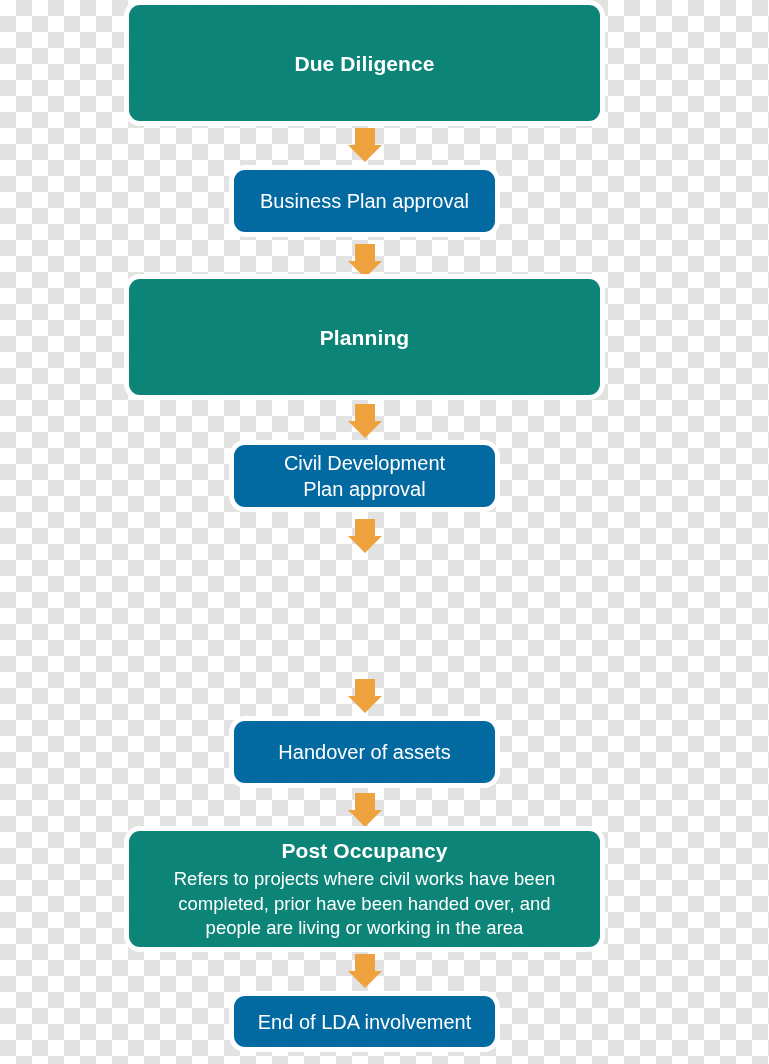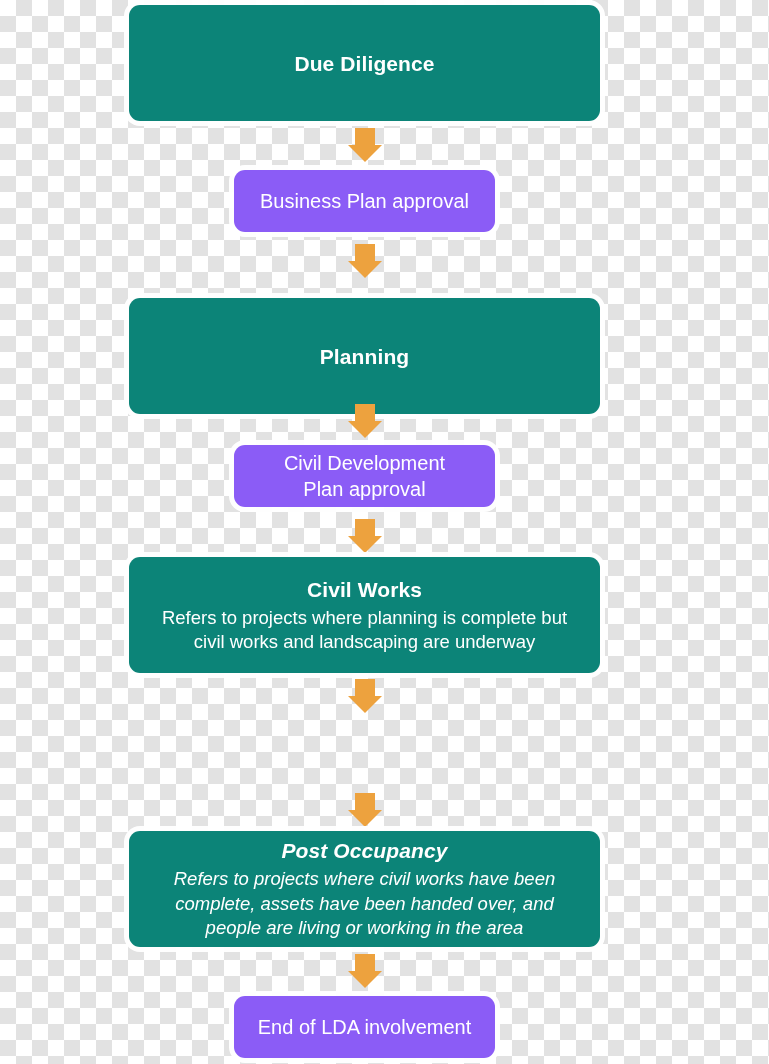--- a/index.html
+++ b/index.html
@@ -42,21 +42,21 @@
     padding: 6px 14px;
   }
 
   .node.stage {
     background: #0c8478;
     left: 129px;
     width: 471px;
   }
 
   .node.gate {
-    background: #8b5cf6;
+    background: #0369a1;
     left: 234px;
     width: 261px;
   }
 
   .node-title {
     font-size: 21px;
     font-weight: bold;
     line-height: 27px;
     letter-spacing: 0.1px;
     white-space: pre-line;
@@ -99,59 +99,57 @@
       </svg>
     </div>
     <div class="node gate" style="top: 170px; height: 62px;">
       <div class="gate-label">Business Plan approval</div>
     </div>
     <div class="arrow" style="top: 244px;">
       <svg viewBox="0 0 34 34">
         <path d="M7,0 H27 V17 H34 L17,34 L0,17 H7 Z" fill="#eda23e"></path>
       </svg>
     </div>
-    <div class="node stage" style="top: 298px; height: 116px;">
+    <div class="node stage" style="top: 279px; height: 116px;">
       <div class="node-title">Planning</div>
     </div>
     <div class="arrow" style="top: 404px;">
       <svg viewBox="0 0 34 34">
         <path d="M7,0 H27 V17 H34 L17,34 L0,17 H7 Z" fill="#eda23e"></path>
       </svg>
     </div>
     <div class="node gate" style="top: 445px; height: 62px;">
       <div class="gate-label">Civil Development
 Plan approval</div>
     </div>
     <div class="arrow" style="top: 519px;">
       <svg viewBox="0 0 34 34">
         <path d="M7,0 H27 V17 H34 L17,34 L0,17 H7 Z" fill="#eda23e"></path>
       </svg>
     </div>
-    <div class="node stage" style="top: 557px; height: 116px;">
-      <div class="node-title">Civil Works</div>
-      <div class="node-desc">Refers to projects where planning is complete but
-civil works and landscaping are underway</div>
-    </div>
     <div class="arrow" style="top: 679px;">
       <svg viewBox="0 0 34 34">
         <path d="M7,0 H27 V17 H34 L17,34 L0,17 H7 Z" fill="#eda23e"></path>
       </svg>
+    </div>
+    <div class="node gate" style="top: 721px; height: 62px;">
+      <div class="gate-label">Handover of assets</div>
     </div>
     <div class="arrow" style="top: 793px;">
       <svg viewBox="0 0 34 34">
         <path d="M7,0 H27 V17 H34 L17,34 L0,17 H7 Z" fill="#eda23e"></path>
       </svg>
     </div>
-    <div class="node stage" style="top: 831px; height: 116px; font-style: italic;">
+    <div class="node stage" style="top: 831px; height: 116px;">
       <div class="node-title">Post Occupancy</div>
       <div class="node-desc">Refers to projects where civil works have been
-complete, assets have been handed over, and
+completed, prior have been handed over, and
 people are living or working in the area</div>
     </div>
     <div class="arrow" style="top: 954px;">
       <svg viewBox="0 0 34 34">
         <path d="M7,0 H27 V17 H34 L17,34 L0,17 H7 Z" fill="#eda23e"></path>
       </svg>
     </div>
-    <div class="node gate" style="top: 996px; height: 62px;">
+    <div class="node gate" style="top: 996px; height: 51px;">
       <div class="gate-label">End of LDA involvement</div>
     </div>
   </div>
 
 </body></html>

